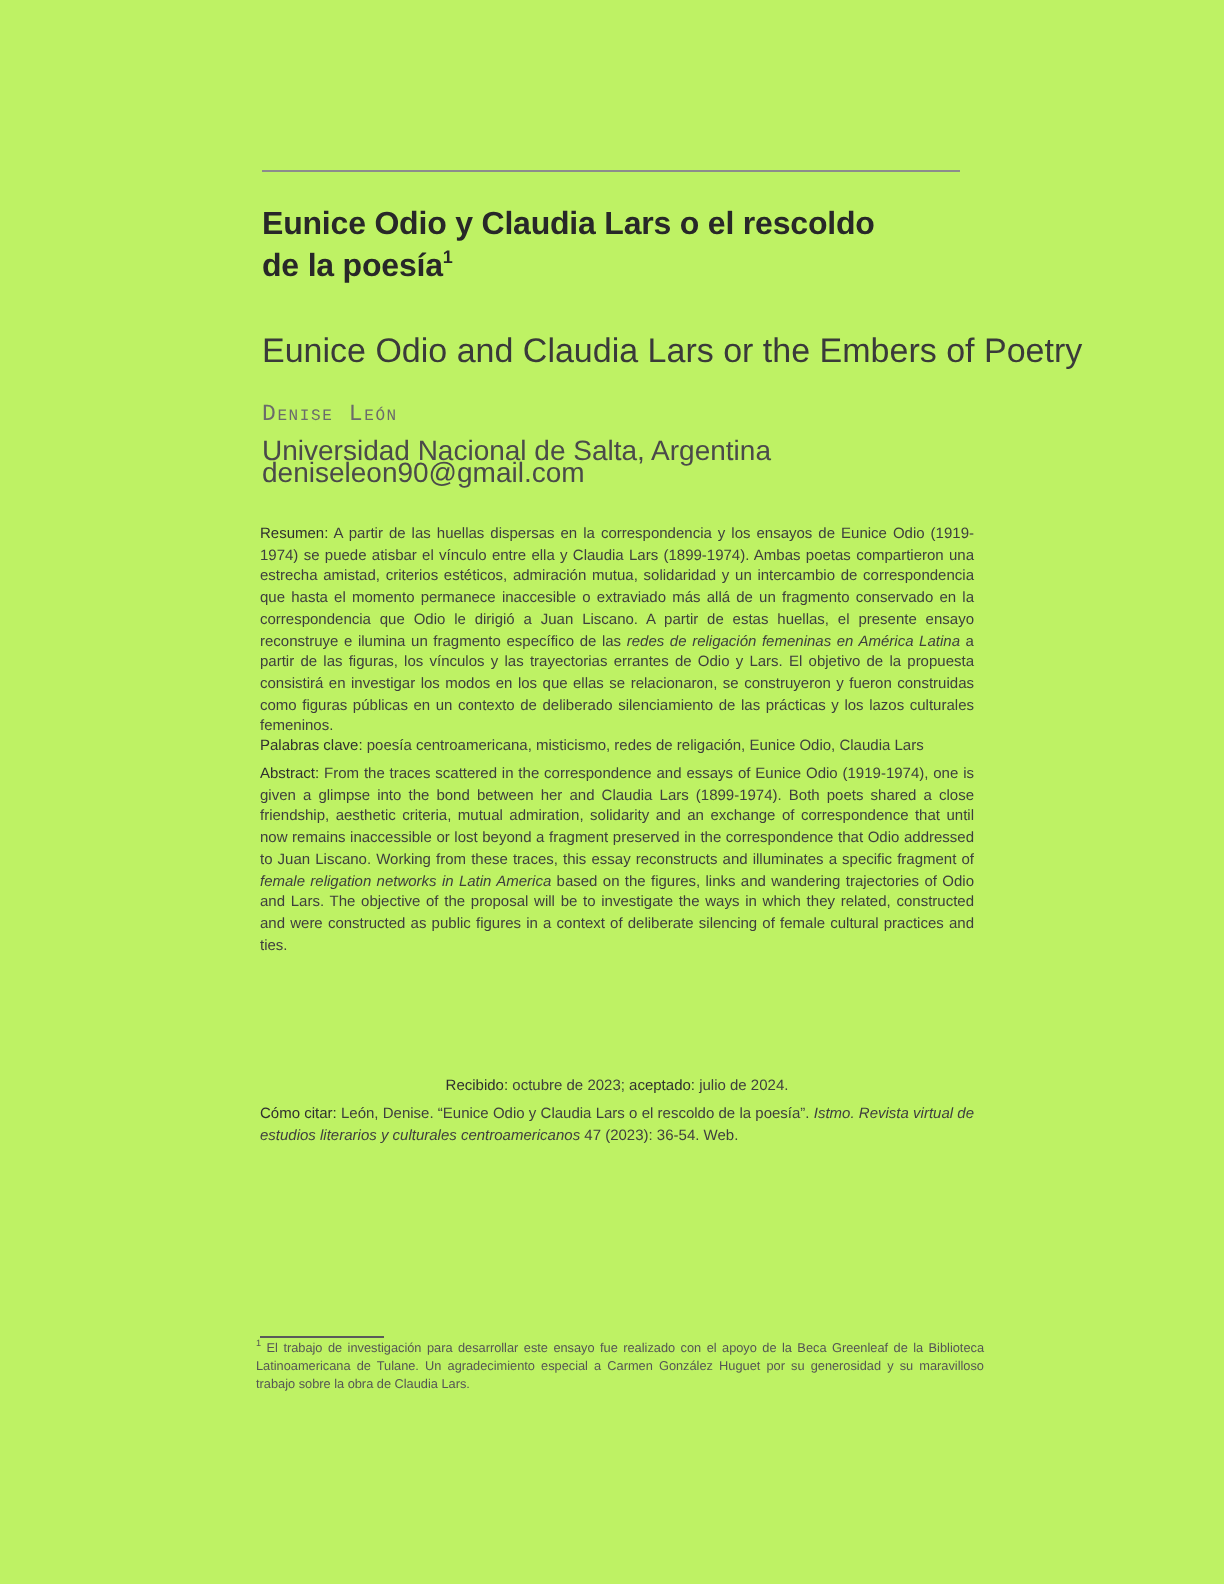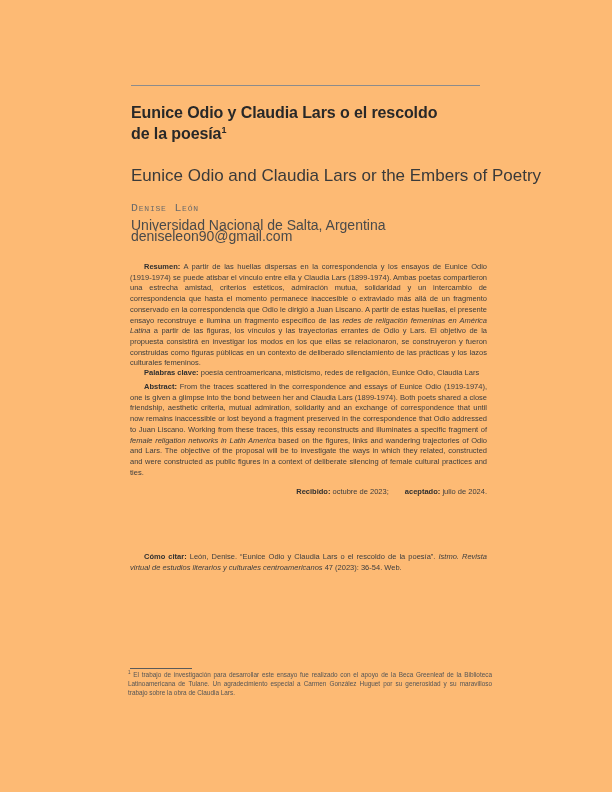--- a/index.html
+++ b/index.html
@@ -1,45 +1,45 @@
 <!DOCTYPE html>
 <html><head>
 <meta charset="utf-8">
 <style>
   html,body{margin:0;padding:0;}
   body{
     width:612px;height:792px;background:#ffffff;
     font-family:"Liberation Sans", sans-serif;
     color:#3e3e3e;position:relative;overflow:hidden;
   }
-  .page{position:absolute;inset:0;background:#fdba74;}
+  .page{position:absolute;inset:0;background:#bef264;}
   .topline{position:absolute;left:131px;top:85px;width:349px;height:1px;background:#8c8c8c;}
   .title{
     position:absolute;left:131px;top:102px;margin:0;
     font-size:16px;line-height:21px;font-weight:bold;color:#282828;
     white-space:pre-line;letter-spacing:-0.1px;
   }
   .title sup{font-size:9px;line-height:0;}
   .subtitle{position:absolute;left:131px;top:166px;font-size:17px;color:#3a3a3a;}
   .author{
     position:absolute;left:131px;top:201px;
     font-variant:small-caps;font-size:11.5px;letter-spacing:0.8px;color:#6b6b6b;font-family:Liberation Mono, monospace;
   }
   .affil{position:absolute;left:131px;top:220px;font-size:14px;line-height:11px;color:#4a4a4a;}
   .para{
     position:absolute;left:130px;width:357px;margin:0;
     font-size:7.5px;line-height:10.7px;text-align:justify;color:#3e3e3e;
   }
-  .para b{font-weight:bold;color:#2f2f2f;margin-left:14px;}
+  .para b{font-weight:normal;color:#2f2f2f;}
   .para i{font-style:italic;}
   .resumen{top:262px;}
   .palabras{top:368px;}
   .abstract{top:382px;}
   .keywords{top:473px;}
-  .recibido{top:487px;text-align:right;}
+  .recibido{top:538px;text-align:center;}
   .citation{top:552px;}
   .fnrule{position:absolute;left:130px;top:668px;width:62px;height:1px;background:#5a5a5a;}
   .footnote{
     position:absolute;left:128px;top:671px;width:364px;margin:0;
     font-size:6.4px;line-height:8.9px;text-align:justify;color:#555555;
   }
   .footnote sup{font-size:4.6px;line-height:0;}
 </style>
 </head>
 <body>

